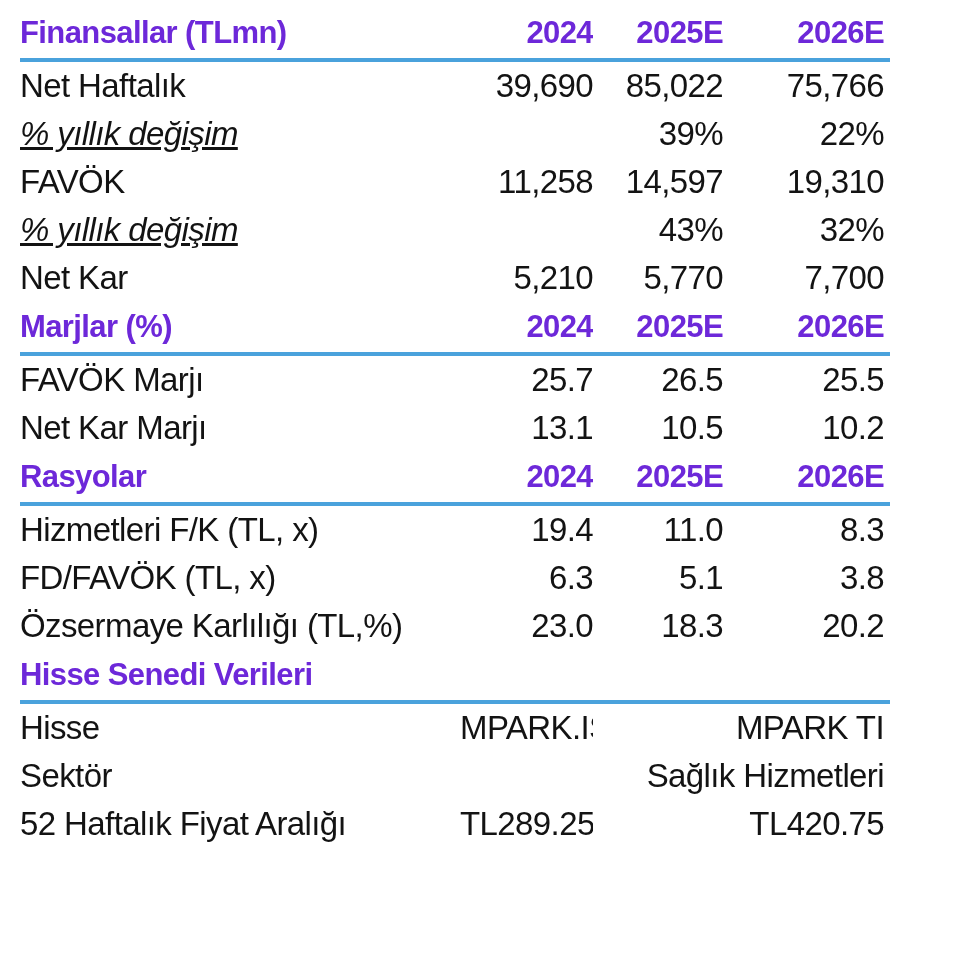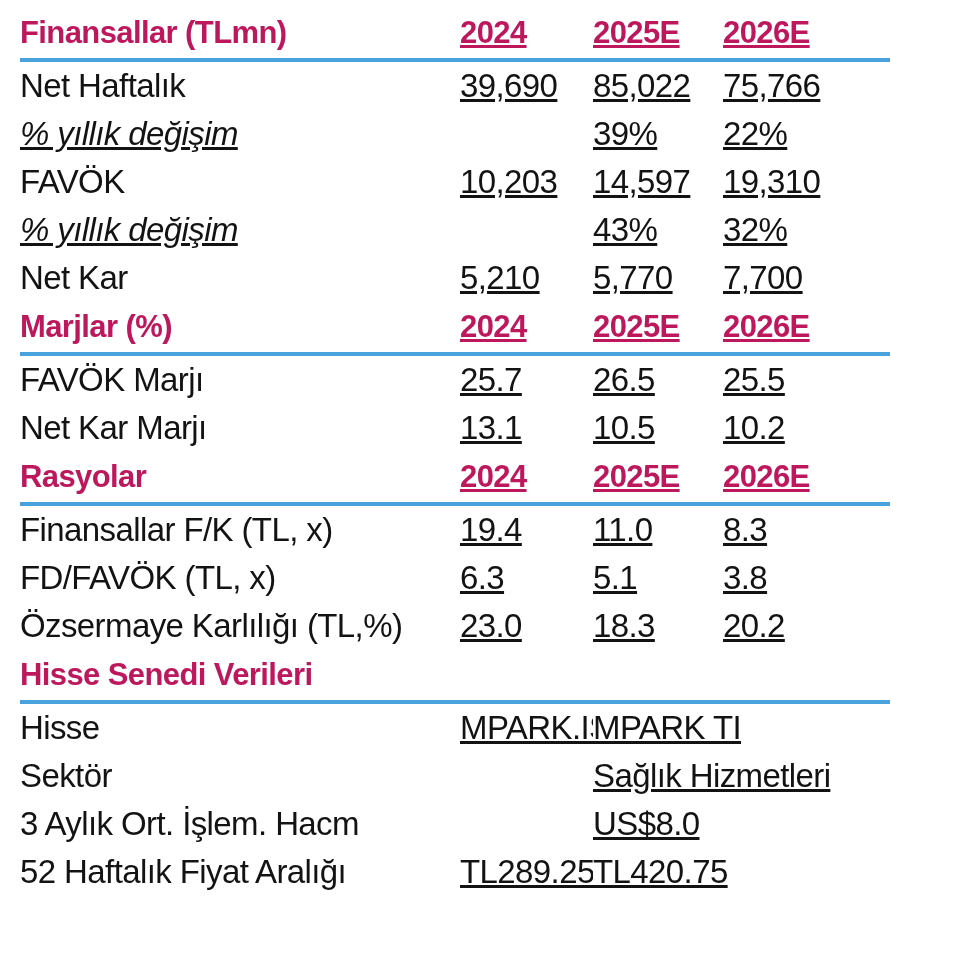--- a/index.html
+++ b/index.html
@@ -21,28 +21,28 @@
     letter-spacing: -0.6px;
   }
   .fin-table td {
     padding: 0;
     height: 48px;
     vertical-align: middle;
     white-space: nowrap;
     overflow: hidden;
   }
   tr.sec td {
-    color: #be185d;
+    color: #6d28d9;
     font-weight: 700;
     font-size: 31px;
     border-bottom: 4px solid #4AA2DC;
     height: 50px;
   }
   .lbl { text-align: left; }
-  .num { text-align: left; text-decoration: underline; }
+  .num { text-align: right; }
   .c3  { padding-right: 6px !important; }
   .it  { font-style: italic; text-decoration: underline; }
 </style>
 </head>
 <body>
 
 <table class="fin-table">
   <colgroup>
     <col style="width:440px">
       <col style="width:133px">
@@ -64,21 +64,21 @@
     <td class="num c3">75,766</td>
   </tr>
   <tr>
     <td class="lbl it">% yıllık değişim</td>
     <td class="num"></td>
     <td class="num">39%</td>
     <td class="num c3">22%</td>
   </tr>
   <tr>
     <td class="lbl">FAVÖK</td>
-    <td class="num">10,203</td>
+    <td class="num">11,258</td>
     <td class="num">14,597</td>
     <td class="num c3">19,310</td>
   </tr>
   <tr>
     <td class="lbl it">% yıllık değişim</td>
     <td class="num"></td>
     <td class="num">43%</td>
     <td class="num c3">32%</td>
   </tr>
   <tr>
@@ -107,21 +107,21 @@
     <td class="num c3">10.2</td>
   </tr>
 
   <tr class="sec">
     <td class="lbl">Rasyolar</td>
     <td class="num">2024</td>
     <td class="num">2025E</td>
     <td class="num c3">2026E</td>
   </tr>
   <tr>
-    <td class="lbl">Finansallar F/K (TL, x)</td>
+    <td class="lbl">Hizmetleri F/K (TL, x)</td>
     <td class="num">19.4</td>
     <td class="num">11.0</td>
     <td class="num c3">8.3</td>
   </tr>
   <tr>
     <td class="lbl">FD/FAVÖK (TL, x)</td>
     <td class="num">6.3</td>
     <td class="num">5.1</td>
     <td class="num c3">3.8</td>
   </tr>
@@ -139,23 +139,18 @@
     <td class="lbl">Hisse</td>
     <td class="num">MPARK.IS</td>
     <td class="num c3" colspan="2">MPARK TI</td>
   </tr>
   <tr>
     <td class="lbl">Sektör</td>
     <td class="num"></td>
     <td class="num c3" colspan="2">Sağlık Hizmetleri</td>
   </tr>
   <tr>
-    <td class="lbl">3 Aylık Ort. İşlem. Hacm</td>
-    <td class="num"></td>
-    <td class="num c3" colspan="2">US$8.0</td>
-  </tr>
-  <tr>
     <td class="lbl">52 Haftalık Fiyat Aralığı</td>
     <td class="num">TL289.25 -</td>
     <td class="num c3" colspan="2">TL420.75</td>
   </tr>
 </tbody>
   </table>
 
 </body></html>

